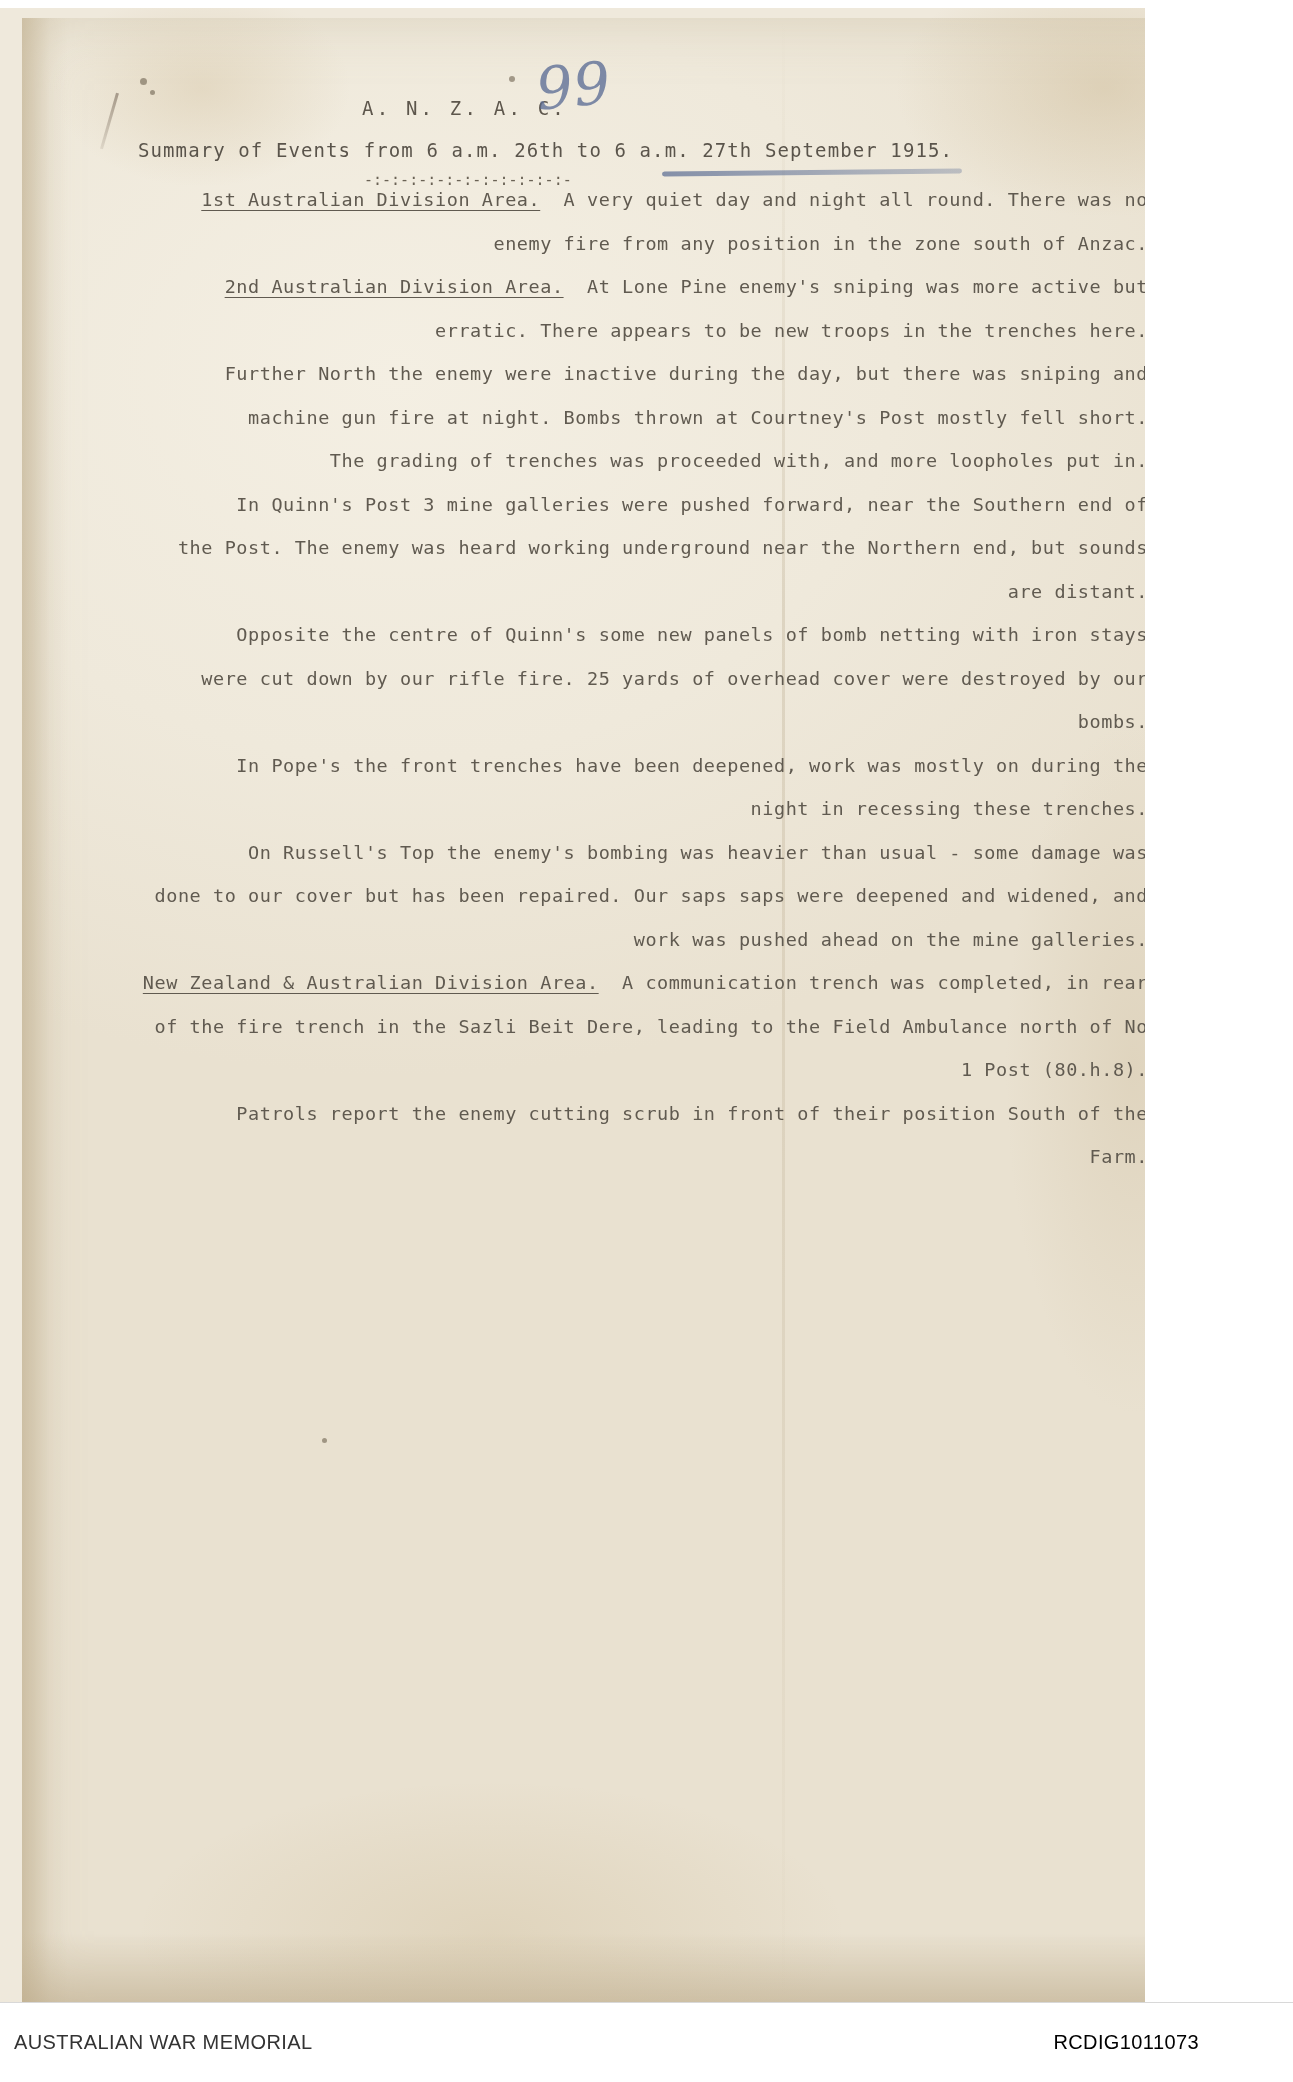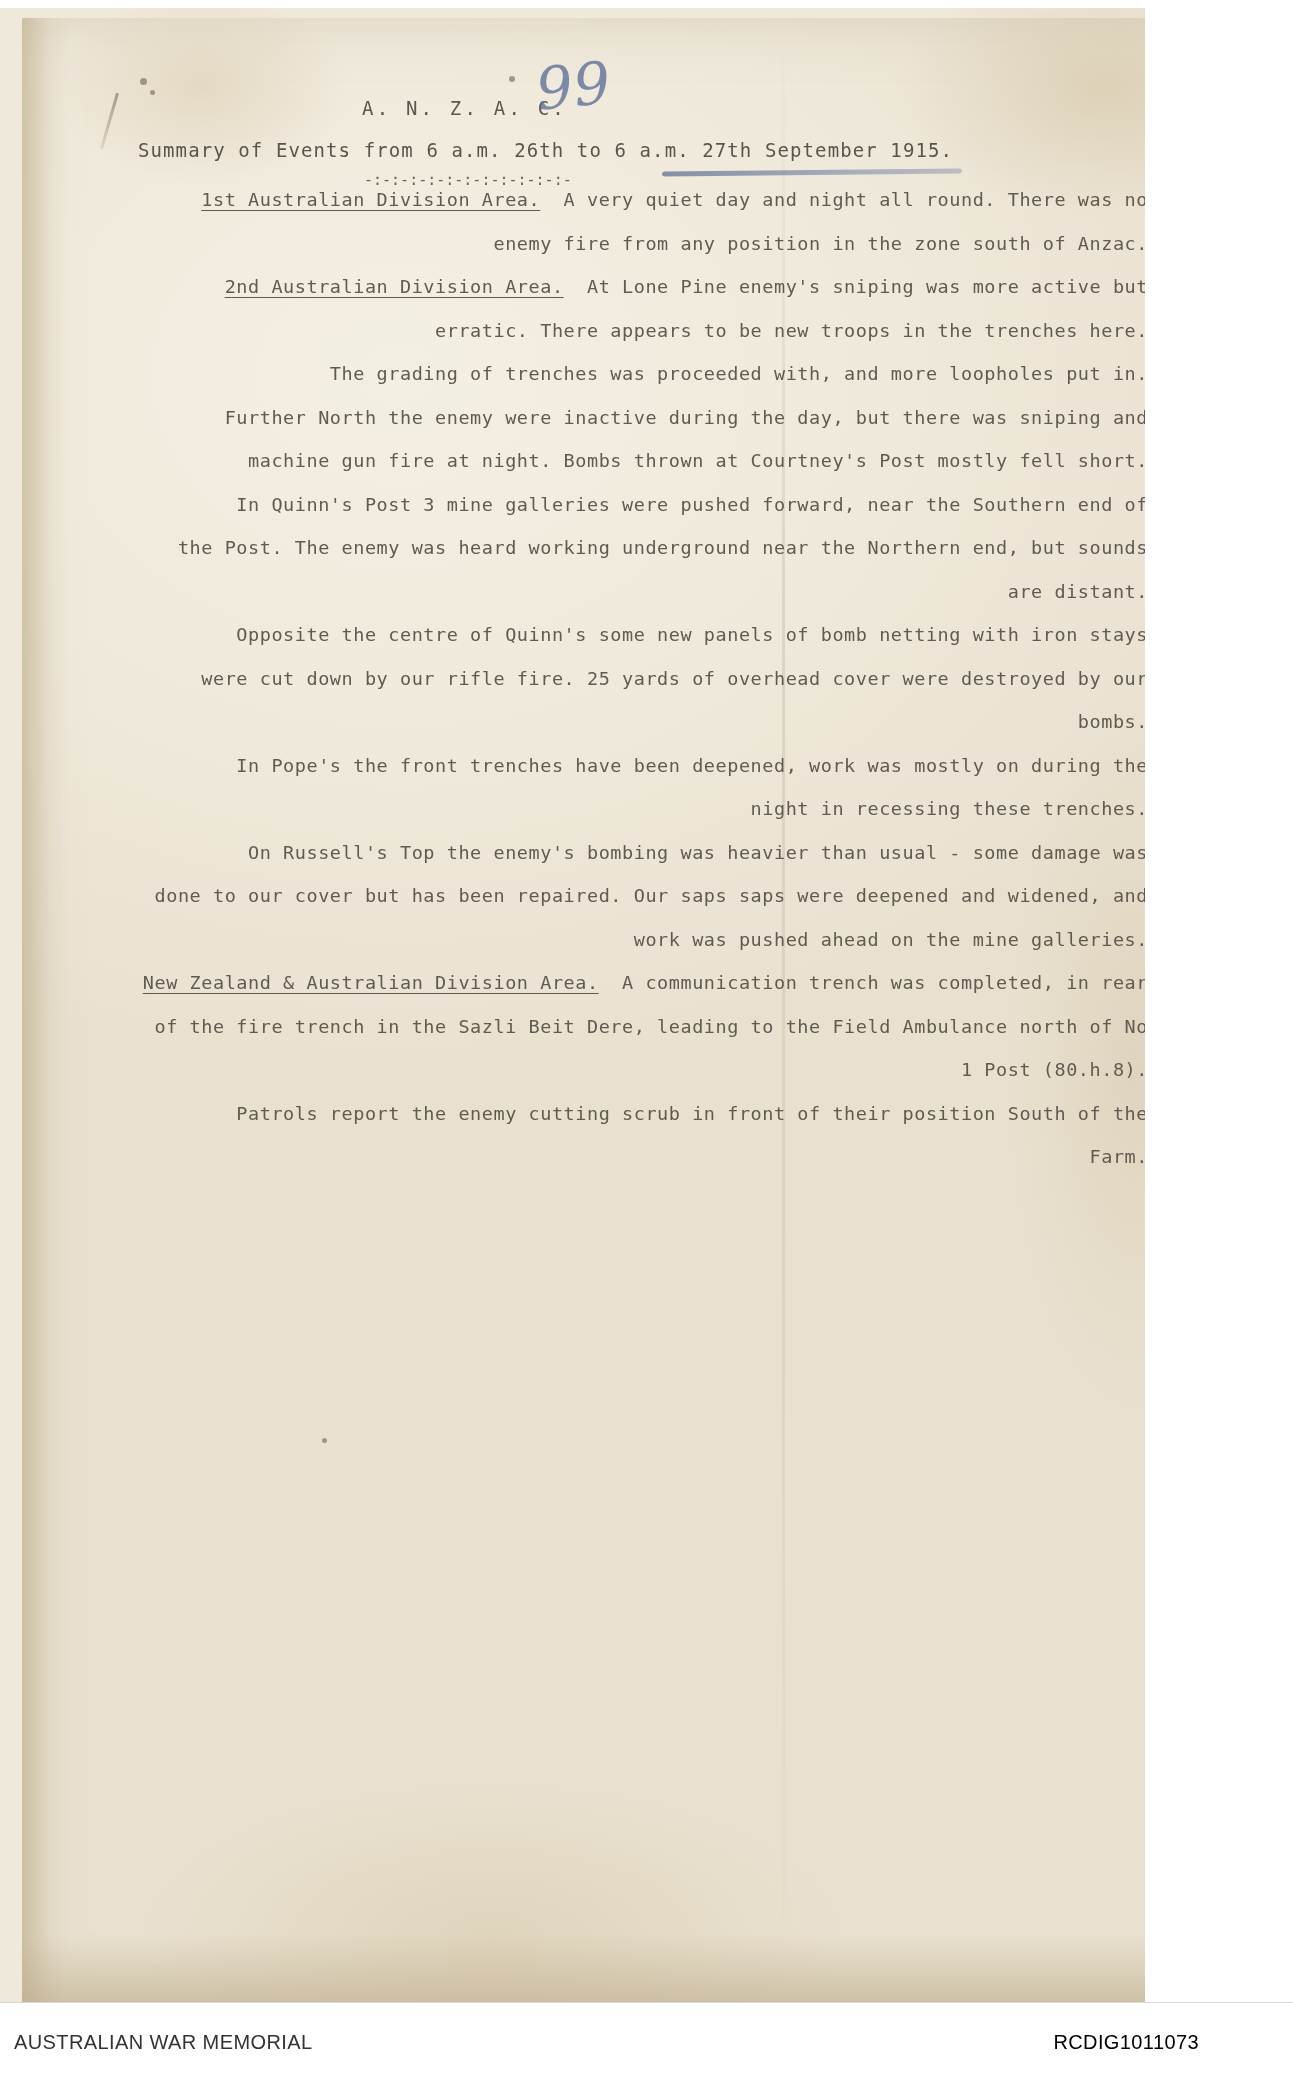--- a/index.html
+++ b/index.html
@@ -252,22 +252,22 @@
 
       <div class="hdr-sub">Summary of Events from 6 a.m. 26th to 6 a.m. 27th September 1915.</div>
 
       <div class="rule-dots">-:-:-:-:-:-:-:-:-:-:-:-</div>
 
       <div id="annot-underline"></div>
 
       <div id="body-block">
           <p class="para"><span class="heading-run">1st Australian Division Area.</span><span>  A very quiet day and night all round. There was no enemy fire from any position in the zone south of Anzac.</span></p>
           <p class="para"><span class="heading-run">2nd Australian Division Area.</span><span>  At Lone Pine enemy's sniping was more active but erratic. There appears to be new troops in the trenches here.</span></p>
+          <p class="para indent"><span>Further North the enemy were inactive during the day, but there was sniping and machine gun fire at night. Bombs thrown at Courtney's Post mostly fell short.</span></p>
           <p class="para indent"><span>The grading of trenches was proceeded with, and more loopholes put in.</span></p>
-          <p class="para indent"><span>Further North the enemy were inactive during the day, but there was sniping and machine gun fire at night. Bombs thrown at Courtney's Post mostly fell short.</span></p>
           <p class="para indent"><span>In Quinn's Post 3 mine galleries were pushed forward, near the Southern end of the Post. The enemy was heard working underground near the Northern end, but sounds are distant.</span></p>
           <p class="para indent"><span>Opposite the centre of Quinn's some new panels of bomb netting with iron stays were cut down by our rifle fire. 25 yards of overhead cover were destroyed by our bombs.</span></p>
           <p class="para indent"><span>In Pope's the front trenches have been deepened, work was mostly on during the night in recessing these trenches.</span></p>
           <p class="para indent"><span>On Russell's Top the enemy's bombing was heavier than usual - some damage was done to our cover but has been repaired. Our saps saps were deepened and widened, and work was pushed ahead on the mine galleries.</span></p>
           <p class="para"><span class="heading-run">New Zealand &amp; Australian Division Area.</span><span>  A communication trench was completed, in rear of the fire trench in the Sazli Beit Dere, leading to the Field Ambulance north of No 1 Post (80.h.8).</span></p>
           <p class="para indent"><span>Patrols report the enemy cutting scrub in front of their position South of the Farm.</span></p>
         </div>
 
     </div>
   </div>

